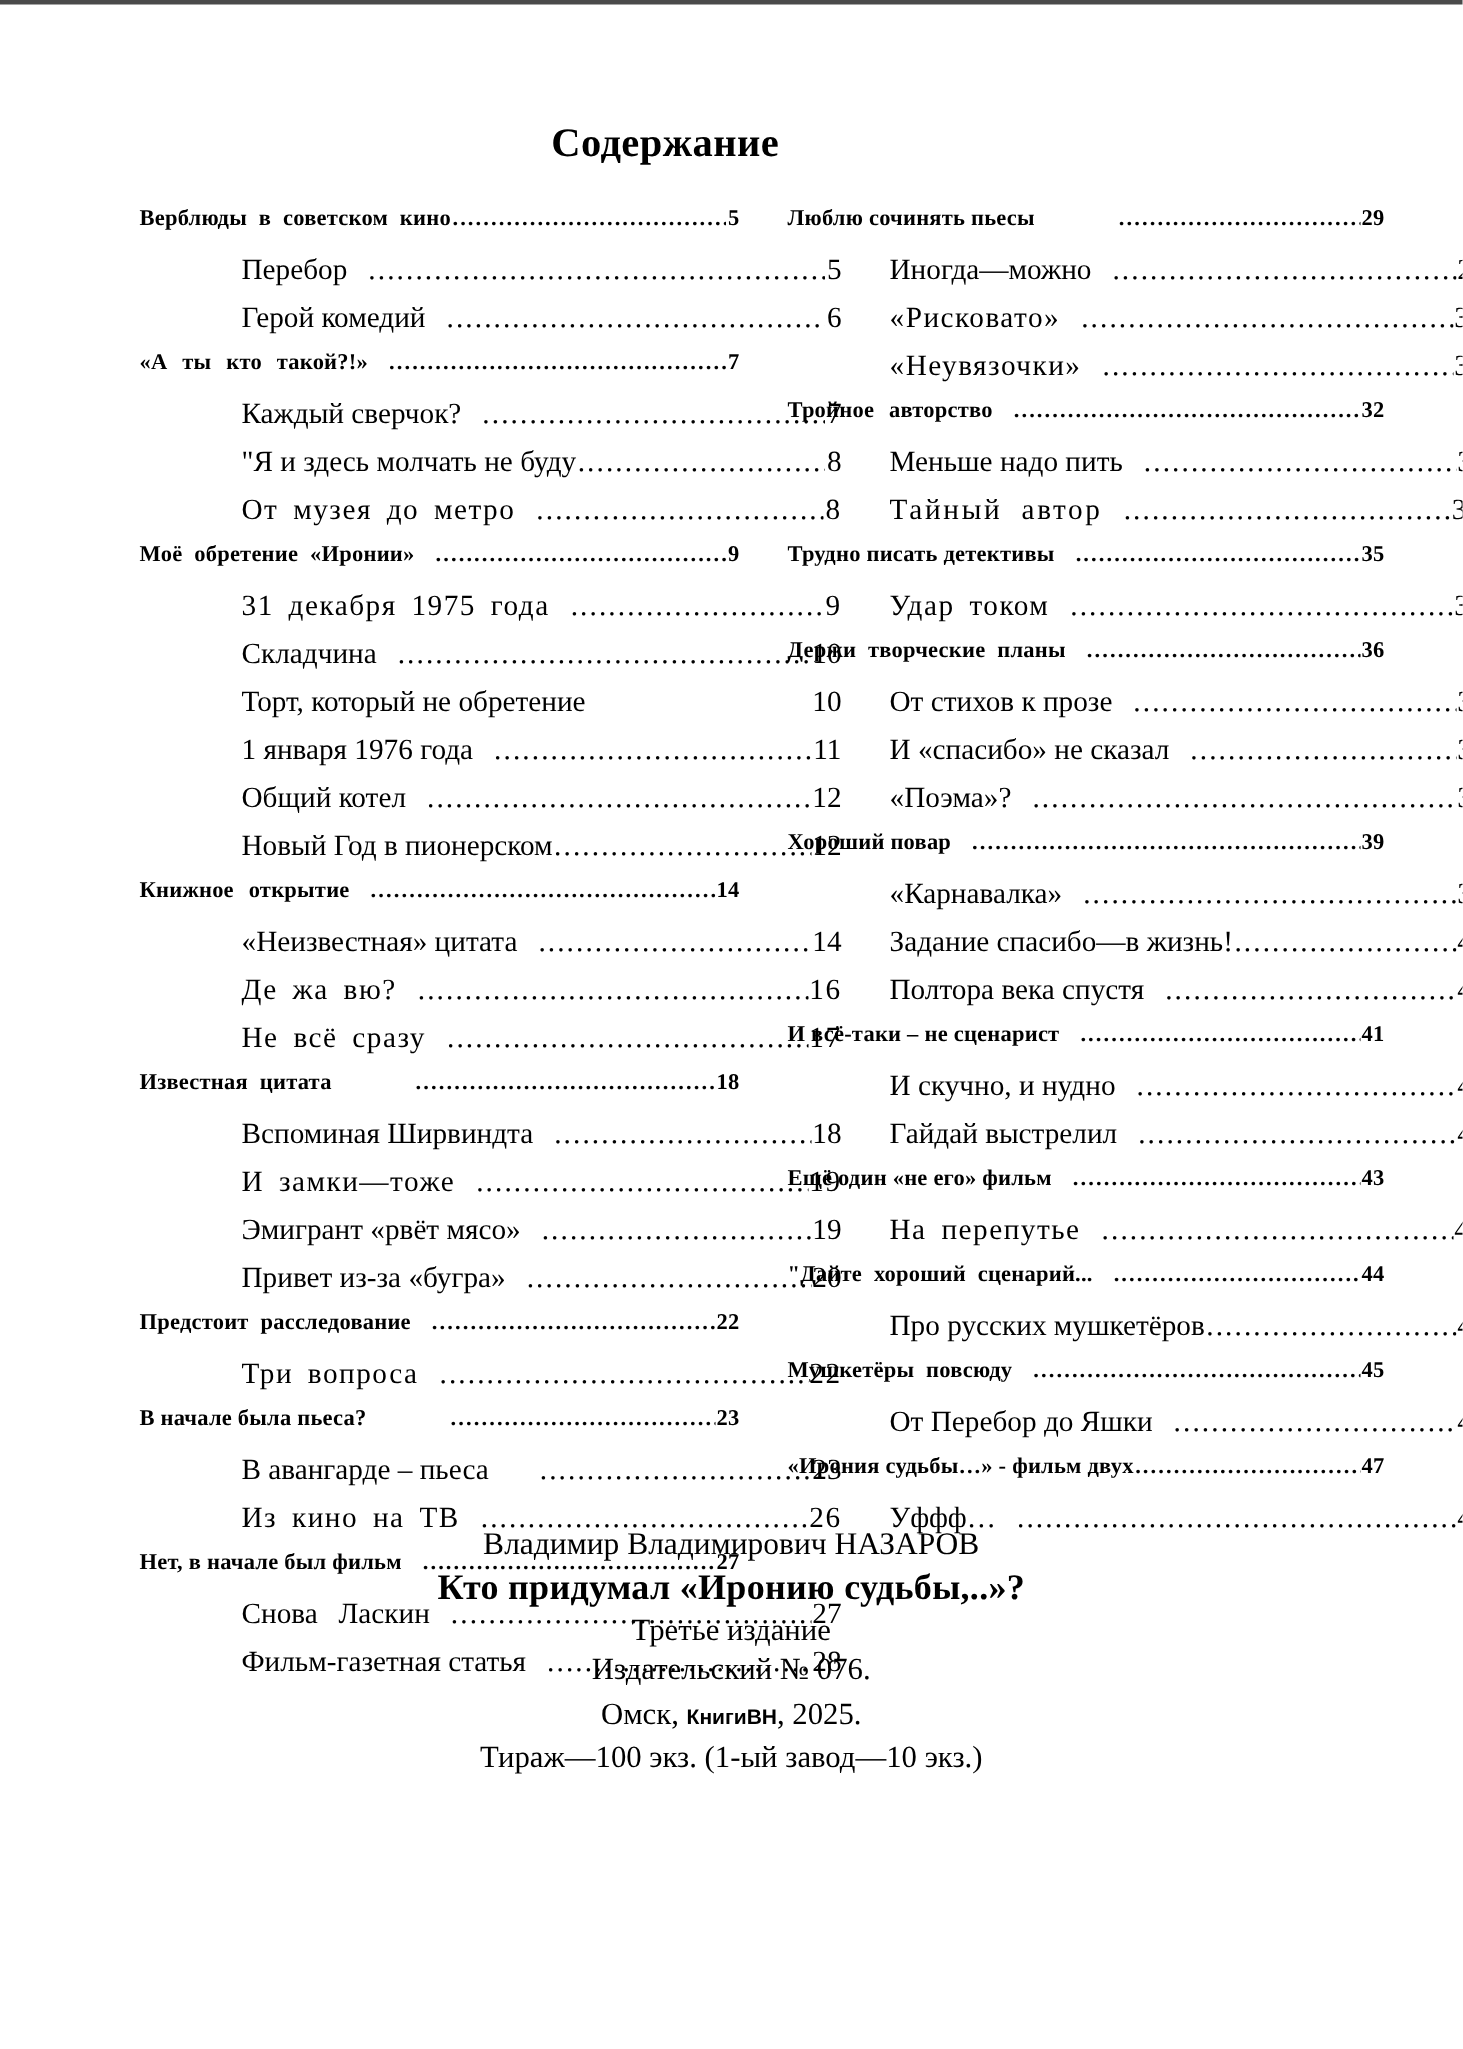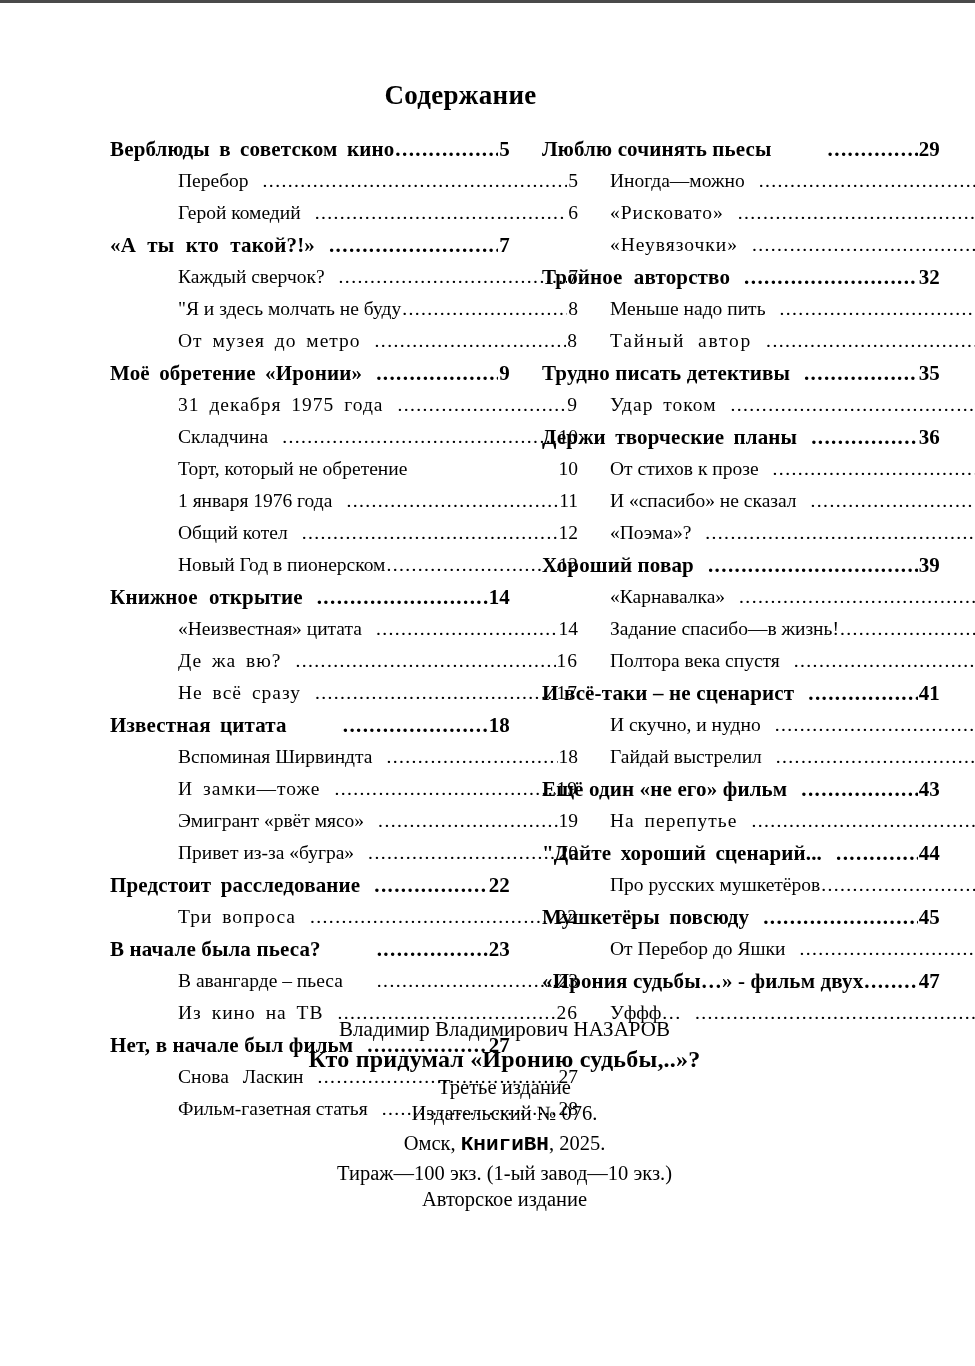--- a/index.html
+++ b/index.html
@@ -16,21 +16,20 @@
     position: relative;
     overflow: hidden;
     border-top: 3px solid #4a4a4a;
     box-sizing: border-box;
   }
 
   .page {
     position: relative;
     width: 887px;
     height: 1363px;
-    margin-left: 17px;
   }
 
   
   .toc-title {
     text-align: center;
     font-size: 27px;
     font-weight: bold;
     letter-spacing: 0.3px;
     margin: 0;
     padding-top: 79px;
@@ -72,21 +71,21 @@
     letter-spacing: 1.4px;
   }
   .entry .pageno {
     flex: 0 0 auto;
     text-align: right;
   }
 
   
   .entry.chapter {
     font-weight: bold;
-    font-size: 21px;
+    font-size: 15px;
     letter-spacing: 0.15px;
     height: 29px;
     padding-top: 3px;
   }
   .entry.chapter .leader { font-weight: bold; }
 
   
   .entry.section {
     font-weight: normal;
     font-size: 19.5px;
@@ -119,23 +118,23 @@
   }
   .colophon .line { display: block; }
   .col-author   { font-size: 21px; padding-bottom: 7px; }
   .col-booktitle{ font-size: 24px; font-weight: bold; padding-bottom: 6px; letter-spacing: 0.2px; }
   .col-edition  { font-size: 20.5px; padding-bottom: 5px; }
   .col-issue    { font-size: 20.5px; padding-bottom: 10px; }
   .col-city     { font-size: 20.5px; padding-bottom: 8px; }
   .col-print    { font-size: 20.5px; padding-bottom: 5px; }
   .col-note     { font-size: 20.5px; }
   .brand {
-    font-family: Liberation Mono, monospace;
+    font-family: Liberation Sans, sans-serif;
     font-weight: bold;
-    font-size: 21px;
+    font-size: 14px;
   }
 </style>
 </head>
 <body>
 
 <div class="page">
 
   <h1 class="toc-title">Содержание</h1>
 
   <div class="toc-columns">
@@ -440,16 +439,15 @@
       </div>
   </div>
 
   <div class="colophon">
     <span class="line col-author">Владимир Владимирович НАЗАРОВ</span>
     <span class="line col-booktitle">Кто придумал «Иронию судьбы,..»?</span>
     <span class="line col-edition">Третье издание</span>
     <span class="line col-issue">Издательский № 076.</span>
     <span class="line col-city"><span>Омск, </span><span class="brand">КнигиВН</span><span>, 2025.</span></span>
     <span class="line col-print">Тираж—100 экз. (1-ый завод—10 экз.)</span>
-    <span class="line col-note">Авторское издание</span>
   </div>
 
 </div>
 
 </body></html>

